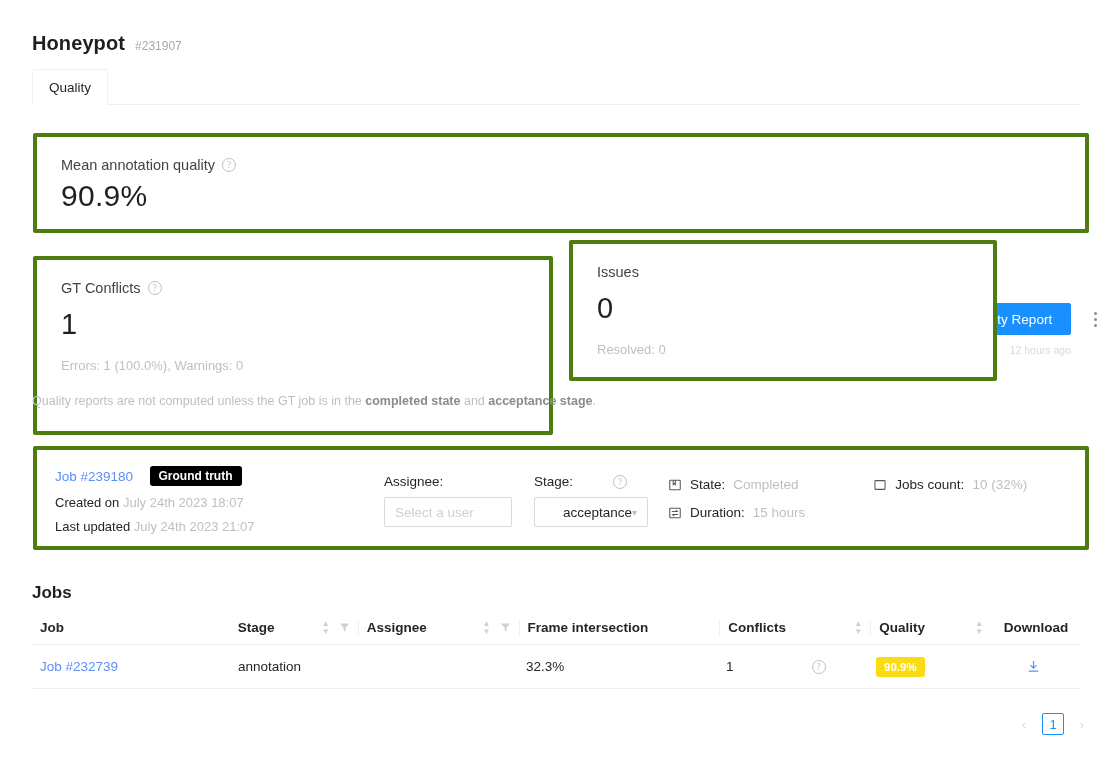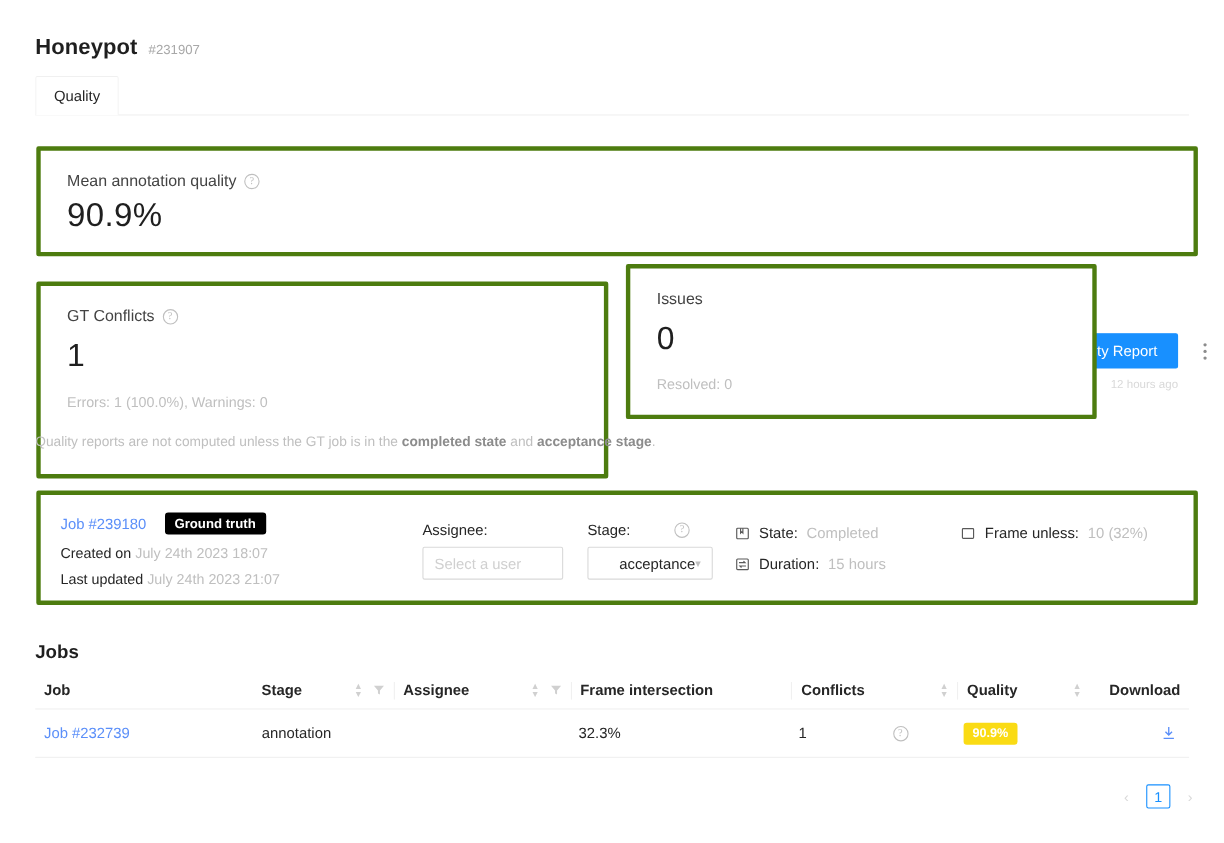--- a/index.html
+++ b/index.html
@@ -150,21 +150,21 @@
     border-bottom: 1px solid #f0f0f0; font-size: 13.5px; color: #262626;
   }
   .td { display: flex; align-items: center; height: 44px; padding: 0 8px; }
 
   .c-job { width: 198px; }
   .c-stage { width: 128px; }
   .c-assignee { width: 160px; }
   .c-frame { width: 200px; }
   .c-conflicts { width: 150px; }
   .c-quality { width: 120px; }
-  .c-download { width: 90px; justify-content: flex-end; }
+  .c-download { width: 90px; justify-content: center; }
 
   .q-badge {
     background: #fadb14; color: #fff; font-size: 11.5px; font-weight: bold;
     padding: 3px 8px; border-radius: 3px; line-height: 14px;
   }
   .dl-link { color: #5b8ff9; cursor: pointer; display: inline-flex; }
   .conflict-help { margin-left: 78px; }
 
   
   .pagination {
@@ -299,21 +299,21 @@
             <span class="muted">15 hours</span>
           </div>
         </div>
         <div>
           <div class="stat-line">
             <span class="ic">
               <svg viewBox="0 0 16 16" width="14" height="14" fill="none" stroke="#595959" stroke-width="1.2">
                 <rect x="2.2" y="3" width="11.6" height="10" rx="0.8"></rect>
               </svg>
             </span>
-            <span>Frame unless:</span>
+            <span>Jobs count:</span>
             <span class="muted">10 (32%)</span>
           </div>
         </div>
       </div>
     </div>
 
   </div>
 
   <div class="jobs-heading">Jobs</div>
 

